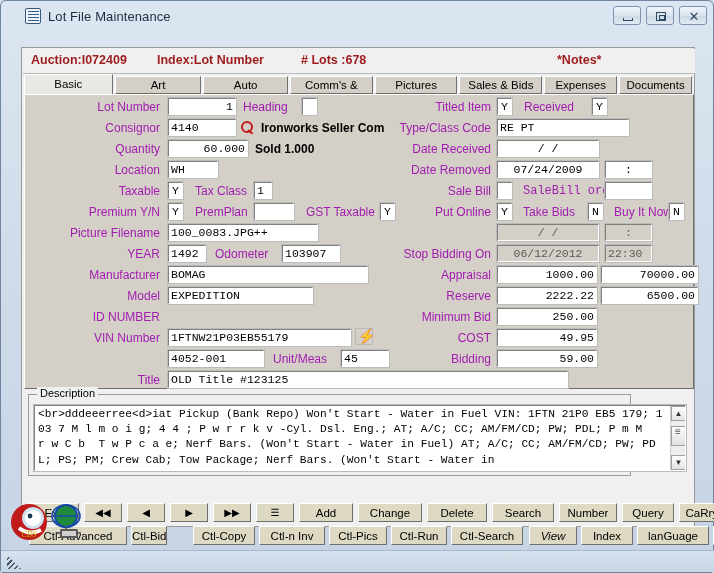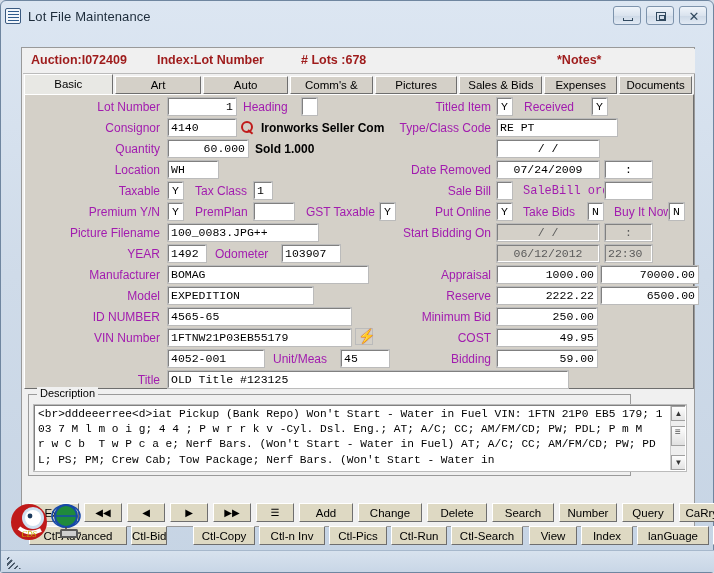--- a/index.html
+++ b/index.html
@@ -19,20 +19,21 @@
     border: 1px solid #6f86a0;
     border-radius: 6px 6px 3px 3px;
     padding: 0;
   }
 
   
   #titlebar {
     height: 30px; position: relative;
     display: flex; align-items: center;
     padding-left: 4px;
+    margin-left: 20px;
   }
   #app-icon {
     width: 16px; height: 16px; flex: none;
     border: 1px solid #3b5a80; background: #f2f6fb;
     border-radius: 2px; position: relative; margin-right: 7px;
   }
   #app-icon::before {
     content: ""; position: absolute; left: 2px; top: 2px;
     width: 11px; height: 10px;
     background:
@@ -350,63 +351,63 @@
         <div class="lbl" style="left:190px; top:152px;">Odometer</div>
         <div class="fld" style="left:257px; top:150px; width:58px;">103907</div>
 
         <div class="lbl r" style="left:10px;  top:173px; width:125px;">Manufacturer</div>
         <div class="fld" style="left:143px; top:171px; width:200px;">BOMAG</div>
 
         <div class="lbl r" style="left:10px;  top:194px; width:125px;">Model</div>
         <div class="fld" style="left:143px; top:192px; width:145px;">EXPEDITION</div>
 
         <div class="lbl r" style="left:10px;  top:215px; width:125px;">ID NUMBER</div>
-        <div class="fld" style="left:143px; top:213px; width:183px;">4565-65</div>
 
         <div class="lbl r" style="left:10px;  top:236px; width:125px;">VIN Number</div>
         <div class="fld" style="left:143px; top:234px; width:183px;">1FTNW21P03EB55179</div>
         <div id="vin-bolt" style="left:330px; top:233px;"></div>
 
         <div class="fld" style="left:143px; top:255px; width:96px;">4052-001</div>
         <div class="lbl" style="left:248px; top:257px;">Unit/Meas</div>
         <div class="fld" style="left:316px; top:255px; width:48px;">45</div>
 
         <div class="lbl r" style="left:10px;  top:278px; width:125px;">Title</div>
         <div class="fld" style="left:143px; top:276px; width:400px;">OLD Title #123125</div>
 
         <div class="lbl r" style="left:352px; top:5px;  width:114px;">Titled Item</div>
         <div class="fld ctr" style="left:472px; top:3px; width:15px;">Y</div>
         <div class="lbl" style="left:499px; top:5px;">Received</div>
         <div class="fld ctr" style="left:567px; top:3px; width:15px;">Y</div>
 
         <div class="lbl r" style="left:352px; top:26px; width:114px;">Type/Class Code</div>
-        <div class="fld" style="left:472px; top:24px; width:120px;">RE  PT</div>
-
+        <div class="fld" style="left:472px; top:24px; width:132px;">RE  PT</div>
+
+        <div class="lbl r" style="left:352px; top:47px; width:114px;">Date Received</div>
         <div class="fld ctr" style="left:472px; top:45px; width:102px;">  /   /</div>
 
         <div class="lbl r" style="left:352px; top:68px; width:114px;">Date Removed</div>
         <div class="fld ctr" style="left:472px; top:66px; width:102px;">07/24/2009</div>
         <div class="fld ctr" style="left:580px; top:66px; width:47px;">:</div>
 
         <div class="lbl r" style="left:352px; top:89px; width:114px;">Sale Bill</div>
         <div class="fld" style="left:472px; top:87px; width:15px;"></div>
         <div class="lbl" style="left:498px; top:89px;font-family:Liberation Mono, monospace;">SaleBill order</div>
         <div class="fld" style="left:580px; top:87px; width:47px;"></div>
 
         <div class="lbl r" style="left:352px; top:110px; width:114px;">Put Online</div>
         <div class="fld ctr" style="left:472px; top:108px; width:15px;">Y</div>
         <div class="lbl" style="left:498px; top:110px;">Take Bids</div>
         <div class="fld ctr" style="left:563px; top:108px; width:15px;">N</div>
         <div class="lbl" style="left:589px; top:110px;">Buy It Now</div>
         <div class="fld ctr" style="left:644px; top:108px; width:15px;">N</div>
 
-        <div class="lbl r" style="left:352px; top:131px; width:114px;">Start Bidding On</div>
         <div class="fld ctr ro" style="left:472px; top:129px; width:102px;">  /   /</div>
         <div class="fld ctr ro" style="left:580px; top:129px; width:47px;">:</div>
 
+        <div class="lbl r" style="left:352px; top:152px; width:114px;">Stop Bidding On</div>
         <div class="fld ctr ro" style="left:472px; top:150px; width:102px;">06/12/2012</div>
         <div class="fld ro" style="left:580px; top:150px; width:47px;">22:30</div>
 
         <div class="lbl r" style="left:352px; top:173px; width:114px;">Appraisal</div>
         <div class="fld num" style="left:472px; top:171px; width:100px;">1000.00</div>
         <div class="fld num" style="left:576px; top:171px; width:97px;">70000.00</div>
 
         <div class="lbl r" style="left:352px; top:194px; width:114px;">Reserve</div>
         <div class="fld num" style="left:472px; top:192px; width:100px;">2222.22</div>
         <div class="fld num" style="left:576px; top:192px; width:97px;">6500.00</div>
@@ -451,21 +452,21 @@
     <div class="btn" style="left:613px; top:2px; width:52px;">Query</div>
     <div class="btn" style="left:670px; top:2px; width:64px;">CaRry Off</div>
 
     <div class="btn" style="left:20px;  top:25px; width:98px;">Ctl-Advanced</div>
     <div class="btn" style="left:122px; top:25px; width:36px;">Ctl-Bid</div>
     <div class="btn" style="left:184px; top:25px; width:62px;">Ctl-Copy</div>
     <div class="btn" style="left:250px; top:25px; width:66px;">Ctl-n Inv</div>
     <div class="btn" style="left:320px; top:25px; width:58px;">Ctl-Pics</div>
     <div class="btn" style="left:382px; top:25px; width:56px;">Ctl-Run</div>
     <div class="btn" style="left:442px; top:25px; width:72px;">Ctl-Search</div>
-    <div class="btn" style="left:520px; top:25px; width:48px;">View</div>
+    <div class="btn" style="left:520px; top:25px; width:48px;font-style:italic;">View</div>
     <div class="btn" style="left:572px; top:25px; width:52px;">Index</div>
     <div class="btn" style="left:628px; top:25px; width:72px;">lanGuage</div>
     <div class="btn" style="left:704px; top:25px; width:62px;">Browse</div>
 
     <svg id="logo-cds" viewBox="0 0 40 40">
       <circle cx="20" cy="20" r="18" fill="#c01a1a"></circle>
       <circle cx="24" cy="16" r="11" fill="#cfe0ef"></circle>
       <circle cx="24" cy="16" r="8" fill="#ffffff"></circle>
       <circle cx="21" cy="14" r="2.4" fill="#1b3a5c"></circle>
       <path d="M10 26 q10 8 22 2" stroke="#fff" stroke-width="4" fill="none"></path>

